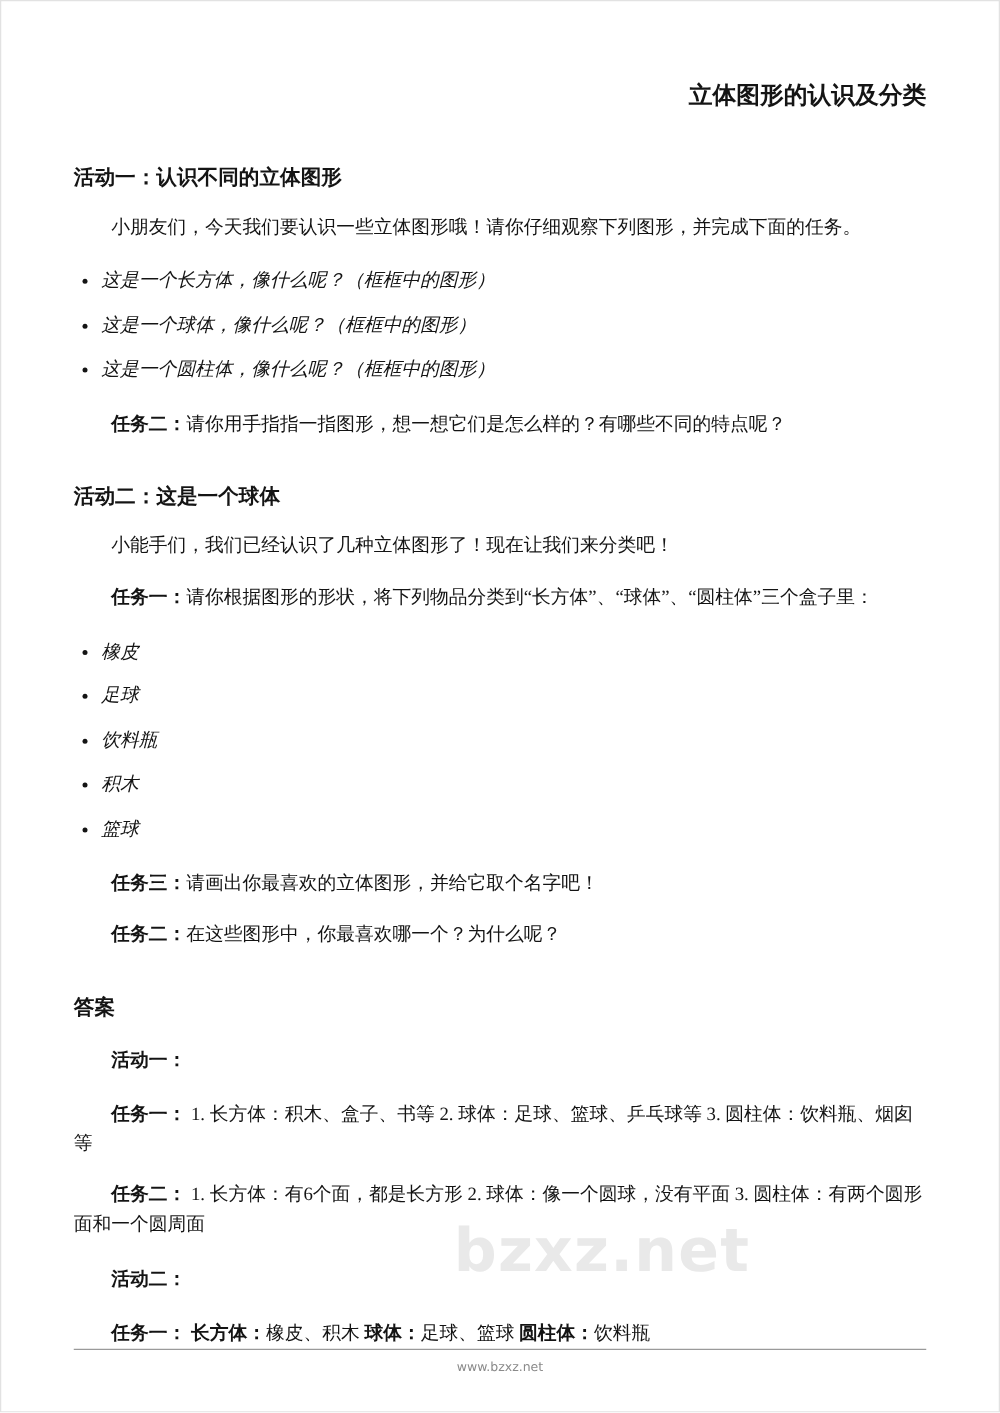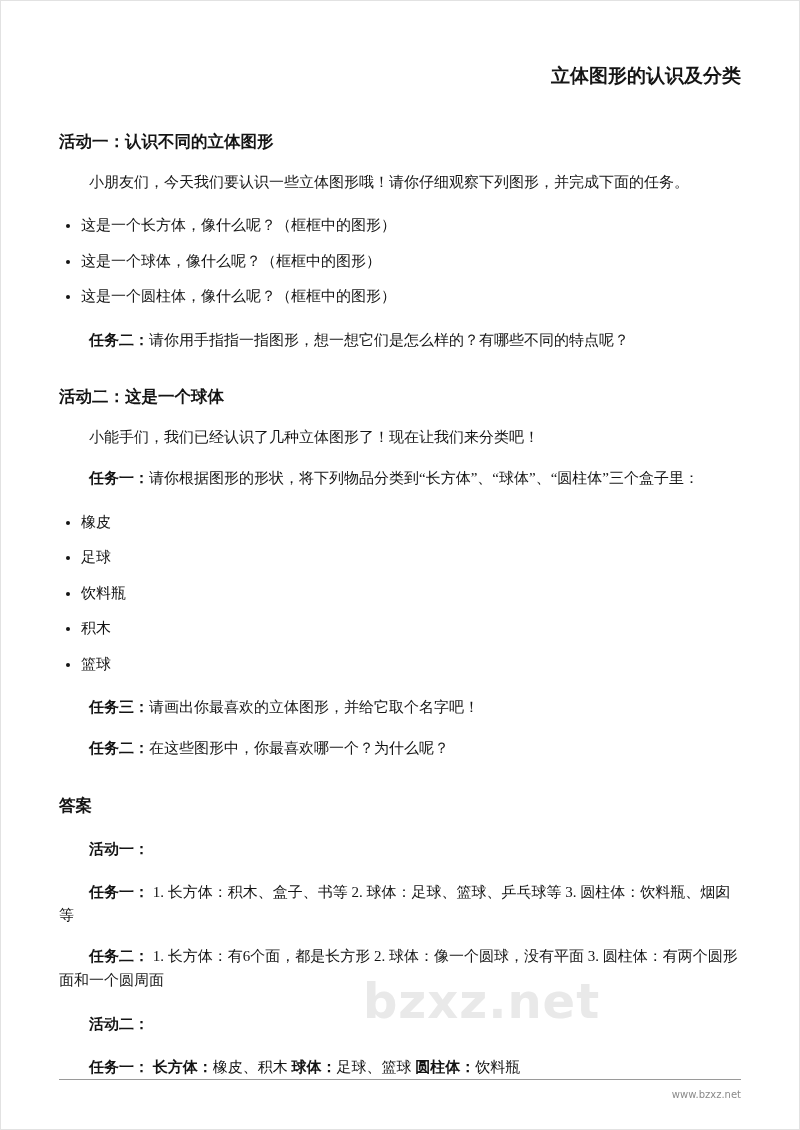--- a/index.html
+++ b/index.html
@@ -67,35 +67,36 @@
     font-size: 15px;
     line-height: 1.55;
     margin: 20px 0;
     text-indent: 2em;
     font-weight: bold;
     font-family: "Liberation Sans", "DejaVu Sans", sans-serif;
   }
   ul.blist {
     margin: 20px 0;
     padding-left: 22px;
+    font-style: italic;
   }
   ul.blist li {
     font-size: 15px;
     line-height: 1.5;
     margin: 13px 0;
   }
   .footer {
     position: absolute;
     z-index: 1;
     left: 58px;
     right: 58px;
     top: 1078px;
     border-top: 1px solid #9a9a9a;
     padding-top: 4px;
-    text-align: right;
+    text-align: center;
   }
   .footer a {
     font-size: 10px;
     color: #8a8a8a;
     text-decoration: none;
     font-family: "DejaVu Sans", "Liberation Sans", sans-serif;
   }
 </style>
 </head>
 <body>

